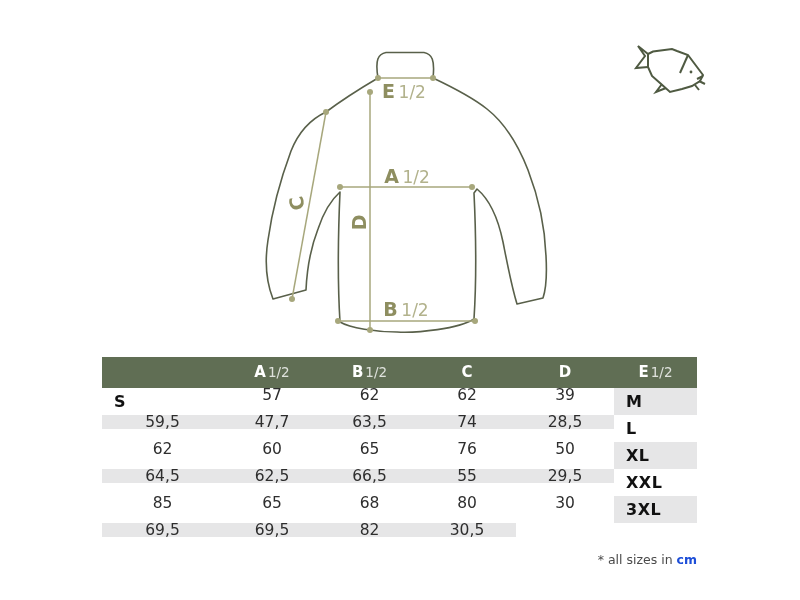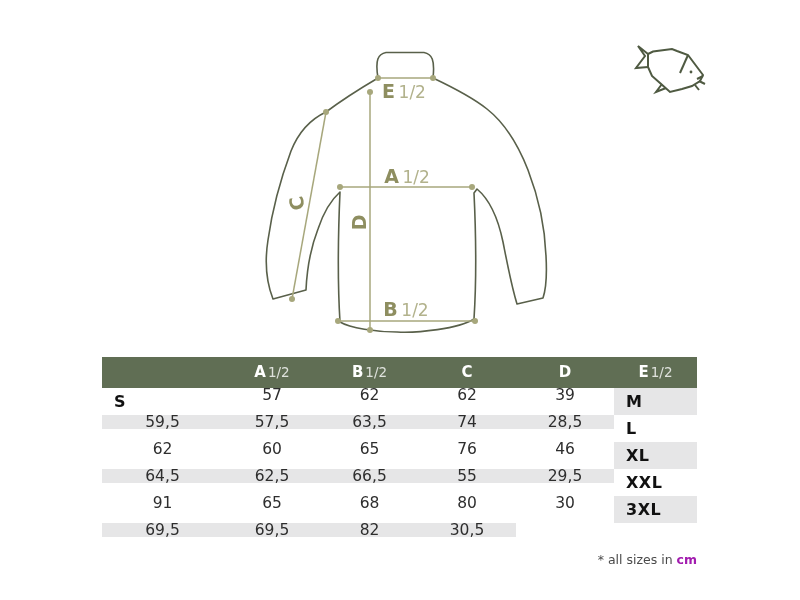--- a/index.html
+++ b/index.html
@@ -35,21 +35,21 @@
   .hcell .frac{font-size:13.5px;opacity:.8;}
   .vcell{height:14px;font-size:15.5px;color:#2e2e2e;}
   .scell{height:27px;justify-content:flex-start;padding-left:12px;box-sizing:border-box;
          font-weight:bold;font-size:16px;color:#111;letter-spacing:.5px;}
   
   .r2,.r4,.r6{background:#e6e6e7;}
 
   .footnote{
     position:absolute;right:103px;top:552px;font-size:12.5px;color:#4a4a4a;
   }
-  .footnote b{color:#a21caf;margin-top:23px;}
+  .footnote b{color:#1d4ed8;margin-top:23px;}
 </style>
 </head>
 <body>
 
 <div class="stage">
 
   <svg class="drawing" width="800" height="600" viewBox="0 0 800 600">
 
     <path d="M 378 78
          C 375 60 378 54 386 52.5
@@ -149,41 +149,41 @@
     </div>
 
     <div class="cell scell r1">S</div>
     <div class="cell vcell r1">57</div>
     <div class="cell vcell r1">62</div>
     <div class="cell vcell r1">62</div>
     <div class="cell vcell r1">39</div>
 
     <div class="cell scell r2">M</div>
     <div class="cell vcell r2">59,5</div>
-    <div class="cell vcell r2">57,5</div>
+    <div class="cell vcell r2">47,7</div>
     <div class="cell vcell r2">63,5</div>
     <div class="cell vcell r2">74</div>
     <div class="cell vcell r2">28,5</div>
 
     <div class="cell scell r3">L</div>
     <div class="cell vcell r3">62</div>
     <div class="cell vcell r3">60</div>
     <div class="cell vcell r3">65</div>
     <div class="cell vcell r3">76</div>
-    <div class="cell vcell r3">46</div>
+    <div class="cell vcell r3">50</div>
 
     <div class="cell scell r4">XL</div>
     <div class="cell vcell r4">64,5</div>
     <div class="cell vcell r4">62,5</div>
     <div class="cell vcell r4">66,5</div>
     <div class="cell vcell r4">55</div>
     <div class="cell vcell r4">29,5</div>
 
     <div class="cell scell r5">XXL</div>
-    <div class="cell vcell r5">91</div>
+    <div class="cell vcell r5">85</div>
     <div class="cell vcell r5">65</div>
     <div class="cell vcell r5">68</div>
     <div class="cell vcell r5">80</div>
     <div class="cell vcell r5">30</div>
 
     <div class="cell scell r6">3XL</div>
     <div class="cell vcell r6">69,5</div>
     <div class="cell vcell r6">69,5</div>
     <div class="cell vcell r6">82</div>
     <div class="cell vcell r6">30,5</div>

